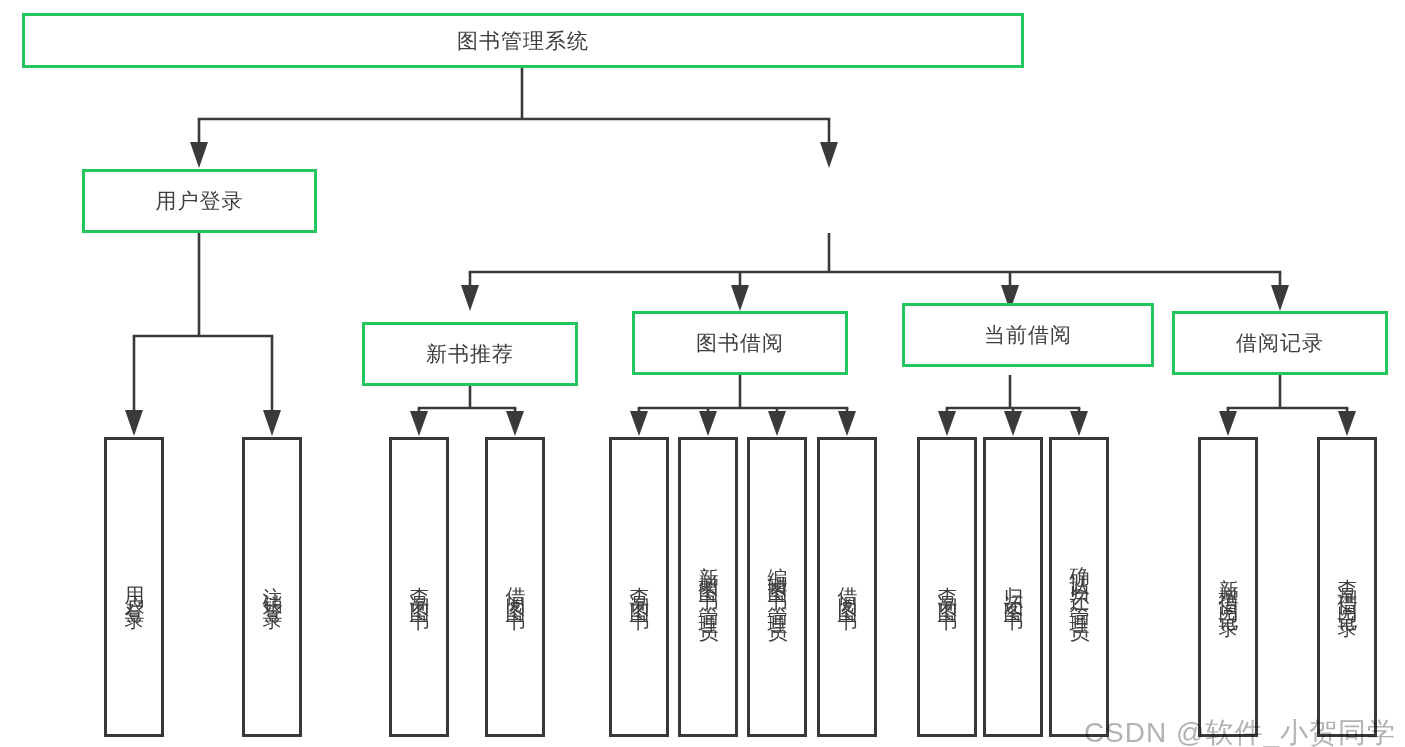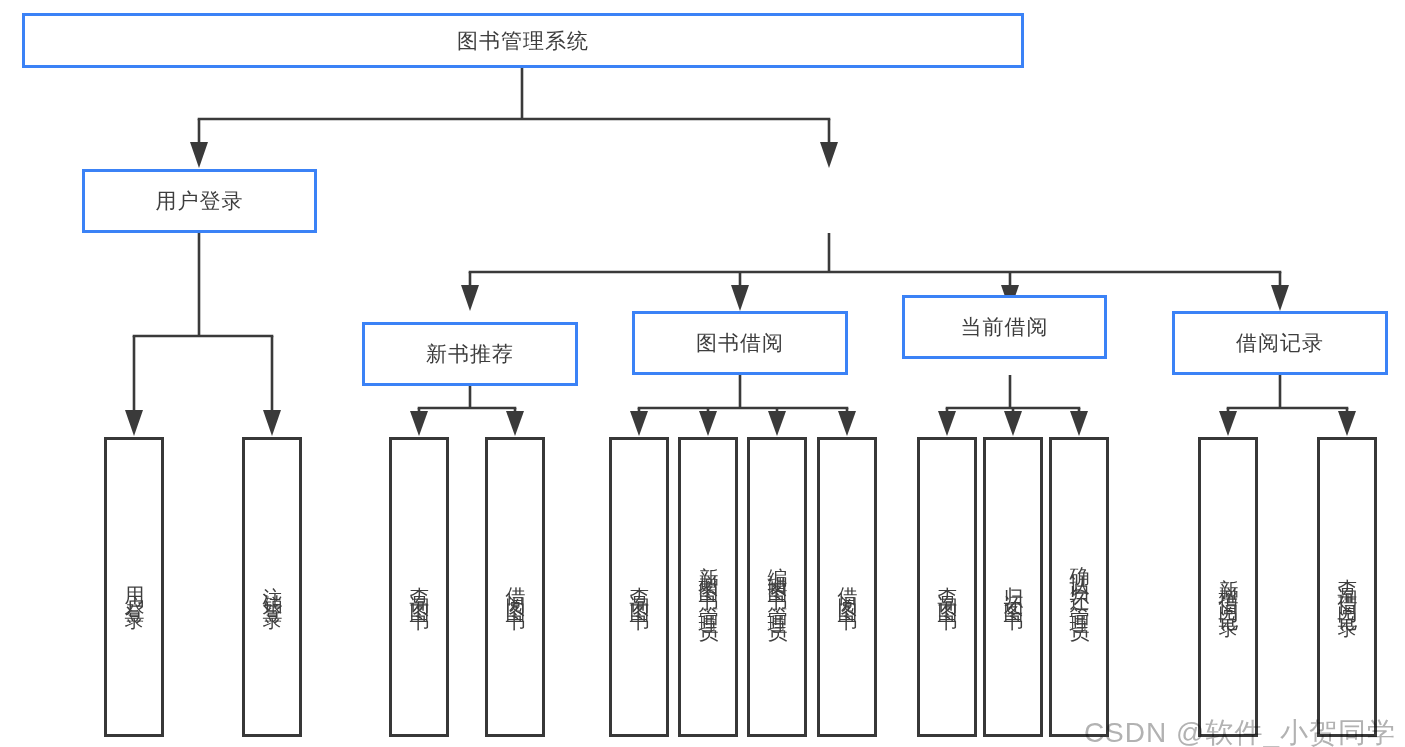--- a/index.html
+++ b/index.html
@@ -11,21 +11,21 @@
     font-family: "Liberation Sans", sans-serif;
     overflow: hidden;
   }
   .wires { position: absolute; left: 0; top: 0; width: 1405px; height: 747px; }
   .wires line { stroke: #3a3a3a; stroke-width: 2.6; }
   .wires polygon { fill: #3a3a3a; }
   .node {
     position: absolute;
     box-sizing: border-box;
     background: #ffffff;
-    border: 3px solid #3b82f6;
+    border: 3px solid #22c55e;
     color: #3e3e3e;
     display: flex;
     align-items: center;
     justify-content: center;
     font-size: 21px;
     letter-spacing: 1px;
     white-space: nowrap;
   }
   .hnode { height: 64px; }
   .root-node { left: 22px; top: 13px; width: 1002px; height: 55px; }
@@ -137,21 +137,21 @@
       <polygon points="1338,411 1356,411 1347,436"></polygon>
     </g>
   </svg>
 
   <div class="node root-node">图书管理系统</div>
 
   <div class="node hnode" style="left:82px;  top:169px; width:235px;">用户登录</div>
 
   <div class="node hnode" style="left:362px;  top:322px; width:216px;">新书推荐</div>
   <div class="node hnode" style="left:632px;  top:311px; width:216px;">图书借阅</div>
-  <div class="node hnode" style="left:902px;  top:295px; width:205px;">当前借阅</div>
+  <div class="node hnode" style="left:902px;  top:303px; width:252px;">当前借阅</div>
   <div class="node hnode" style="left:1172px; top:311px; width:216px;">借阅记录</div>
 
   <div class="vnode" style="left:104px;">用户登录</div>
   <div class="vnode" style="left:242px;">注销登录</div>
 
   <div class="vnode" style="left:389px;">查询图书</div>
   <div class="vnode" style="left:485px;">借阅图书</div>
 
   <div class="vnode" style="left:609px;">查询图书</div>
   <div class="vnode" style="left:678px;">新增图书（管理员）</div>

